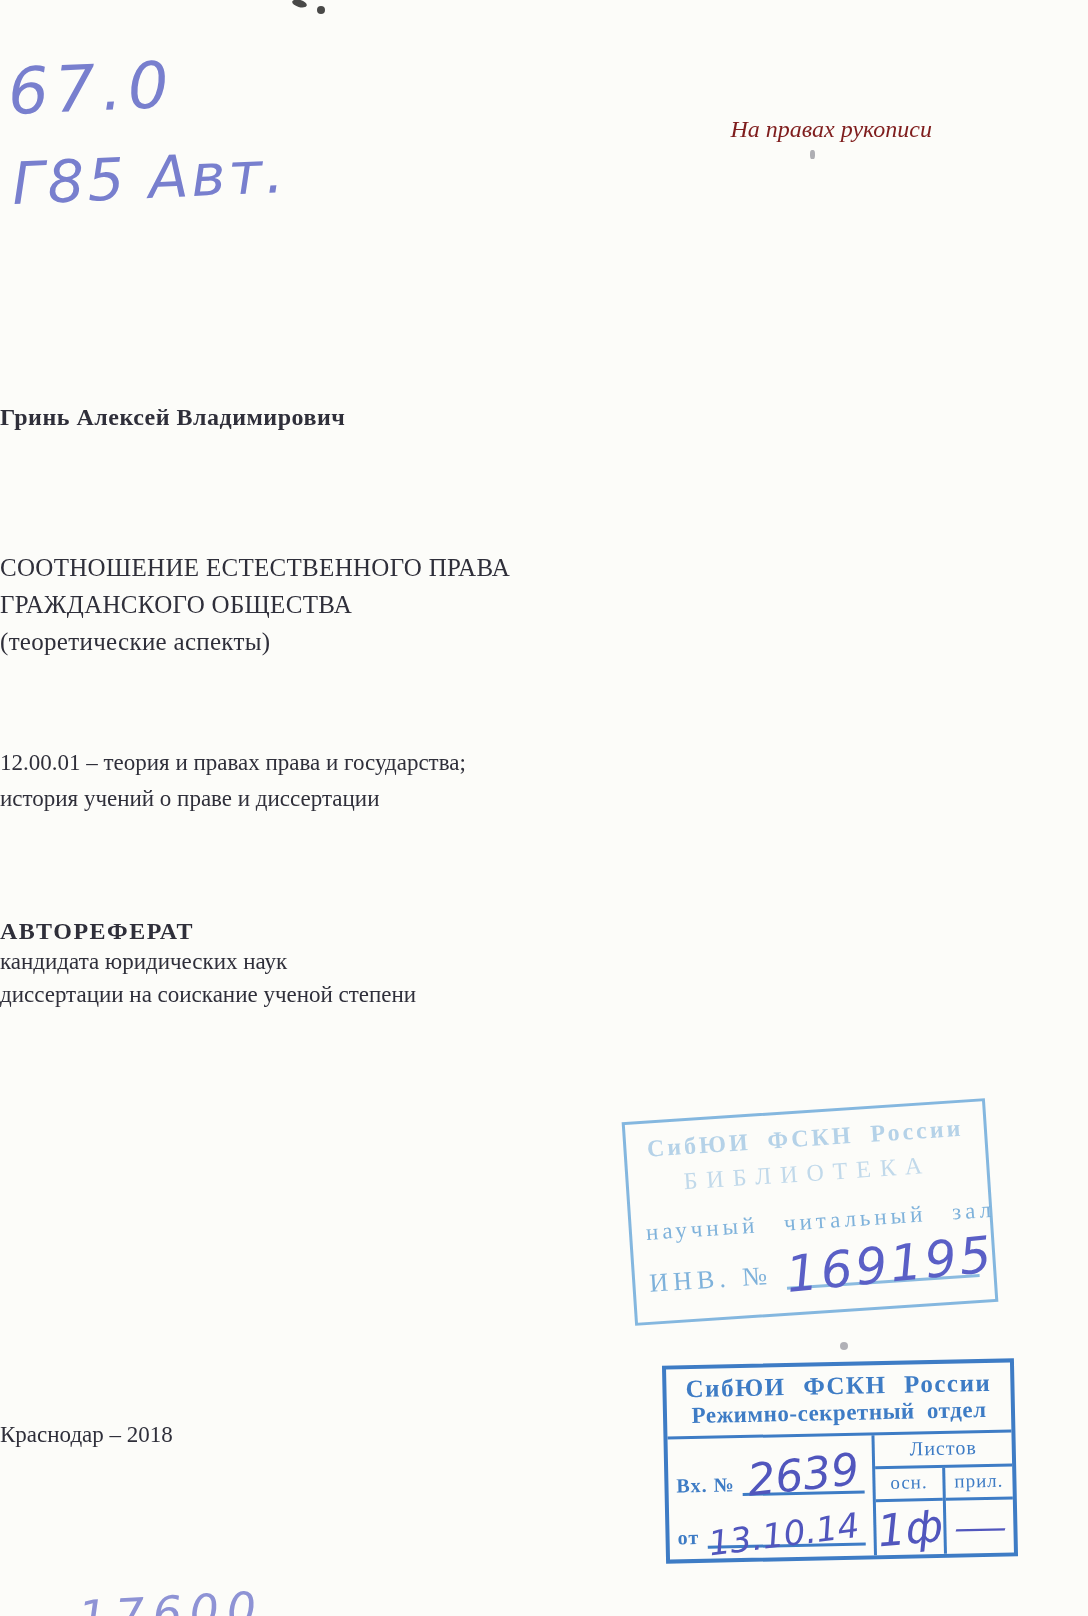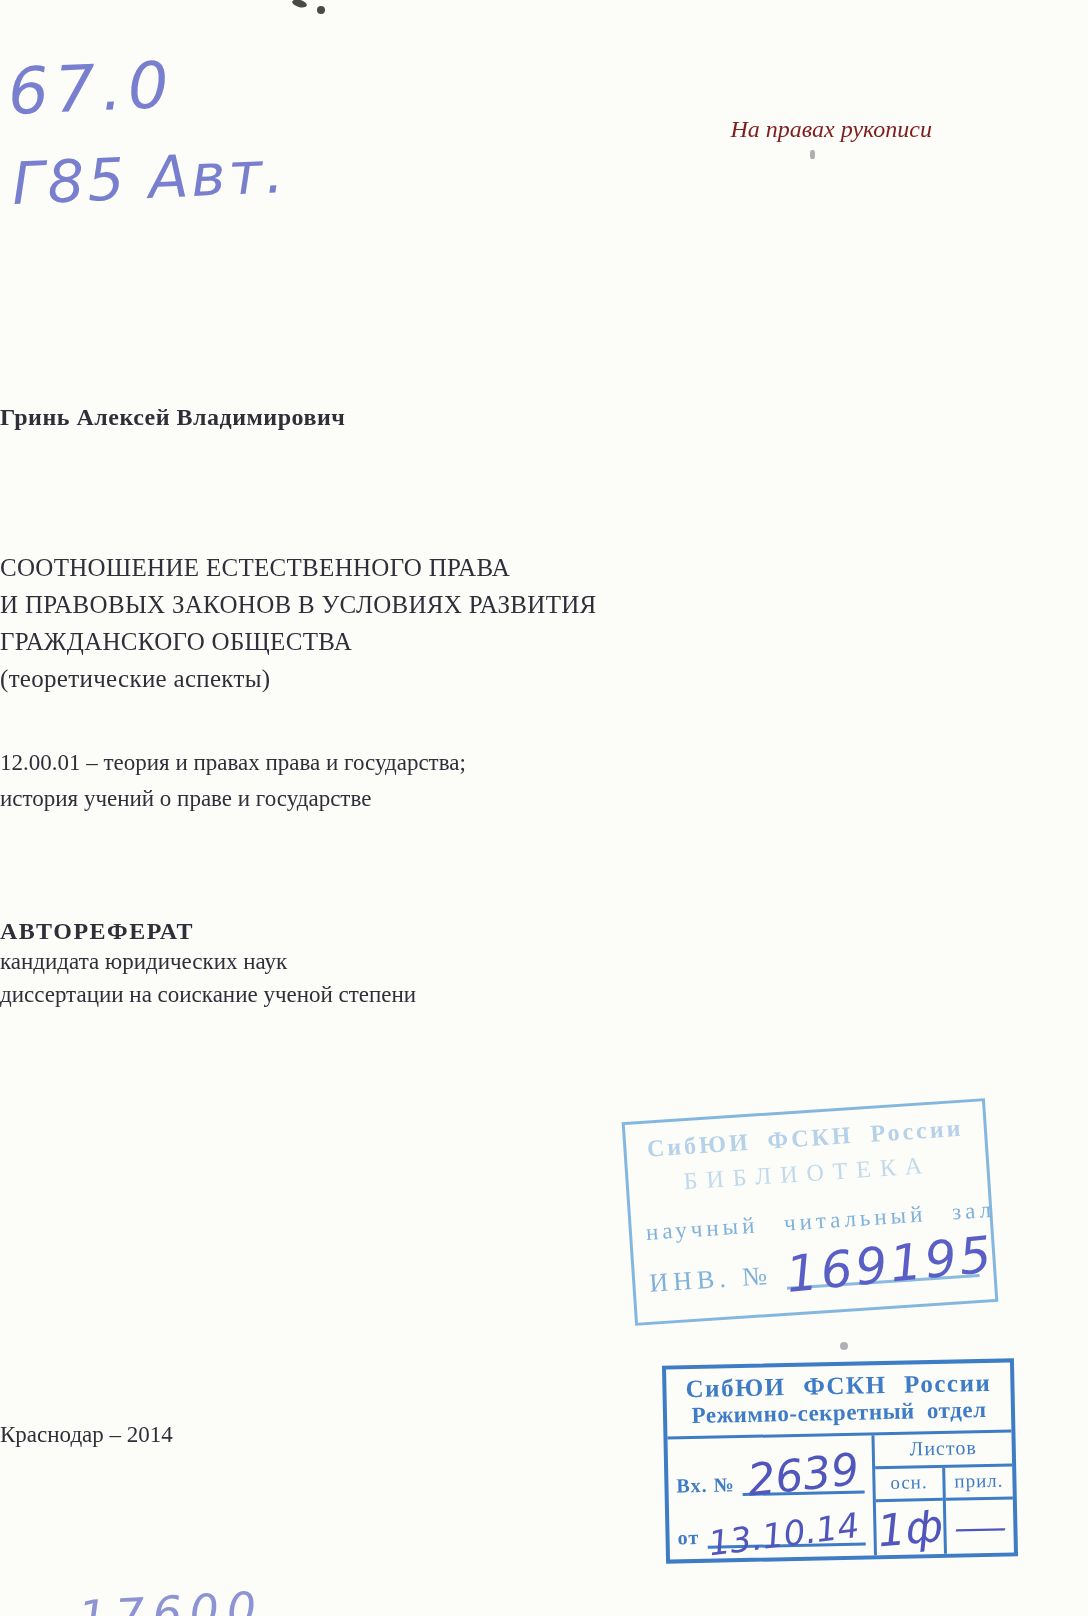--- a/index.html
+++ b/index.html
@@ -110,28 +110,27 @@
     <div class="c1">67.0</div>
     <div class="c2">Г85 Авт.</div>
   </div>
 
   <div class="manuscript">На правах рукописи</div>
 
   <div class="cline author">Гринь Алексей Владимирович</div>
 
   <div class="cline title">
     <div>СООТНОШЕНИЕ ЕСТЕСТВЕННОГО ПРАВА</div>
-    <div>И ПРАВОВЫХ ЗАКОНОВ В УСЛОВИЯХ РАЗВИТИЯ</div>
     <div>ГРАЖДАНСКОГО ОБЩЕСТВА</div>
     <div>(теоретические аспекты)</div>
   </div>
 
   <div class="cline specialty">
     <div>12.00.01 – теория и правах права и государства;</div>
-    <div>история учений о праве и государстве</div>
+    <div>история учений о праве и диссертации</div>
   </div>
 
   <div class="cline abstract">
     <div class="h">АВТОРЕФЕРАТ</div>
     <div class="l">кандидата юридических наук</div>
     <div class="l">диссертации на соискание ученой степени</div>
   </div>
 
   <div class="stamp1">
     <div class="s1-l1">СибЮИ ФСКН России</div>
@@ -178,17 +177,17 @@
             <div class="s2-colh">прил.</div>
             <div class="s2-colv">
               <span class="hand s2-dash">—</span>
             </div>
           </div>
         </div>
       </div>
     </div>
   </div>
 
-  <div class="cline city">Краснодар – 2014</div>
+  <div class="cline city">Краснодар – 2018</div>
 
   <div class="hand bottom-partial">17600</div>
 
 </div>
 
 </body></html>

